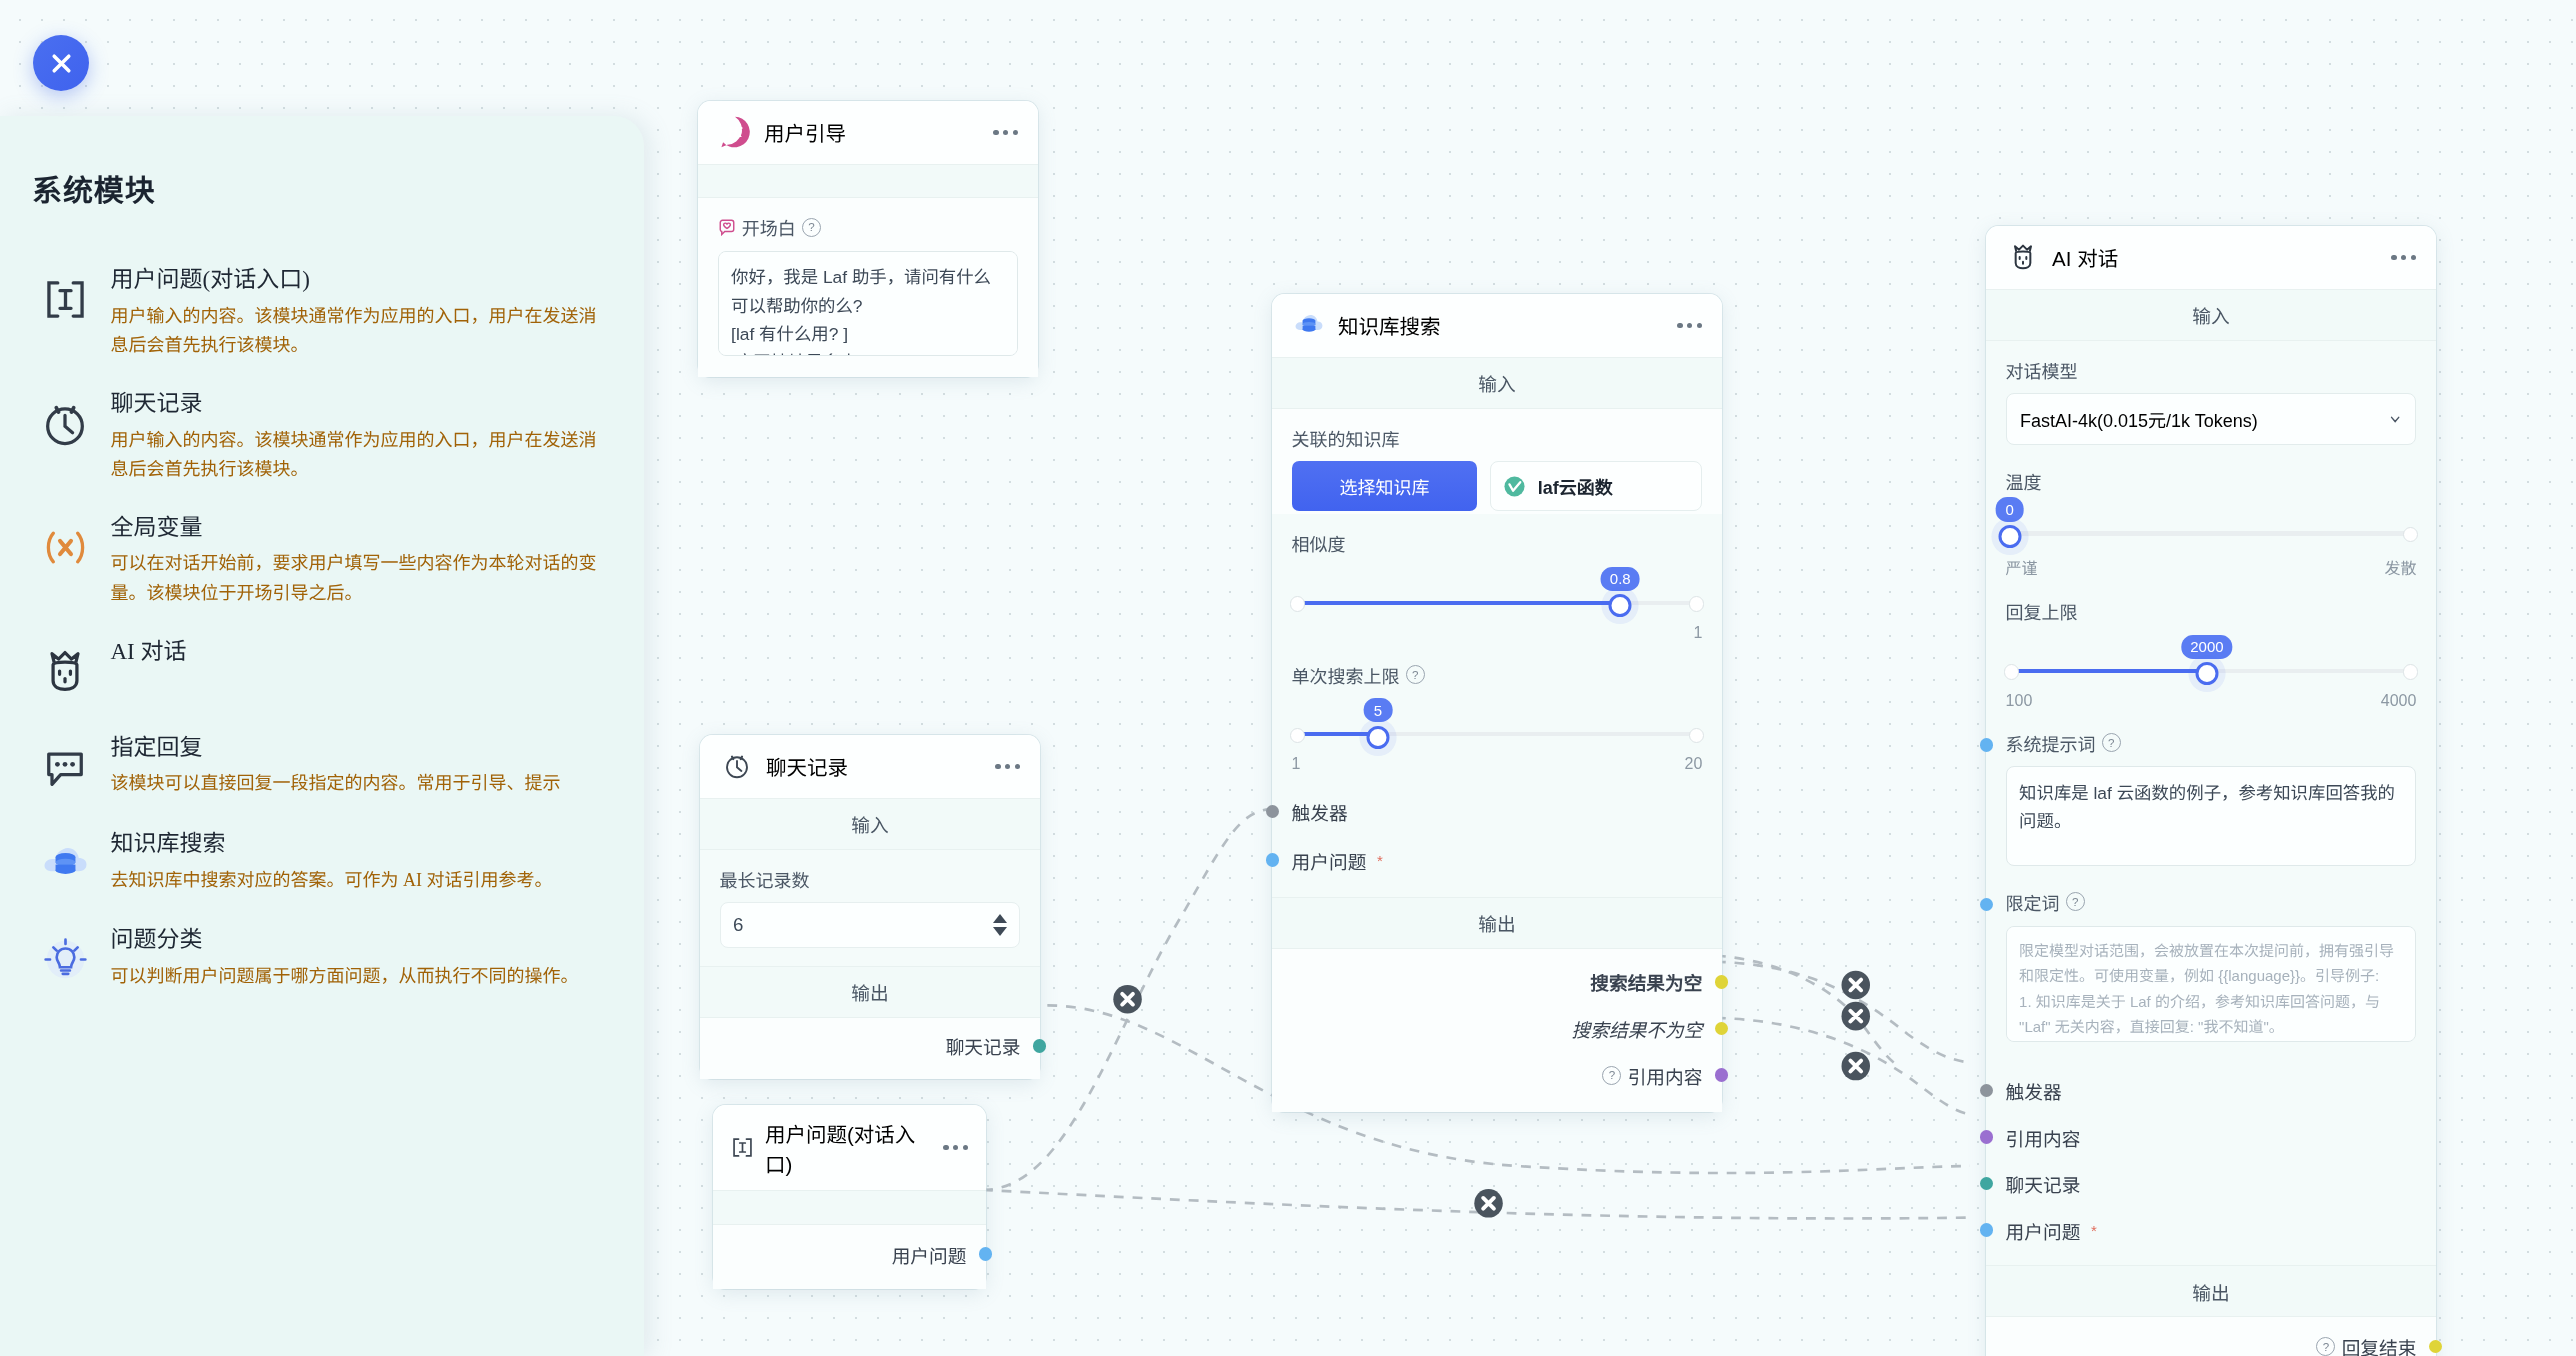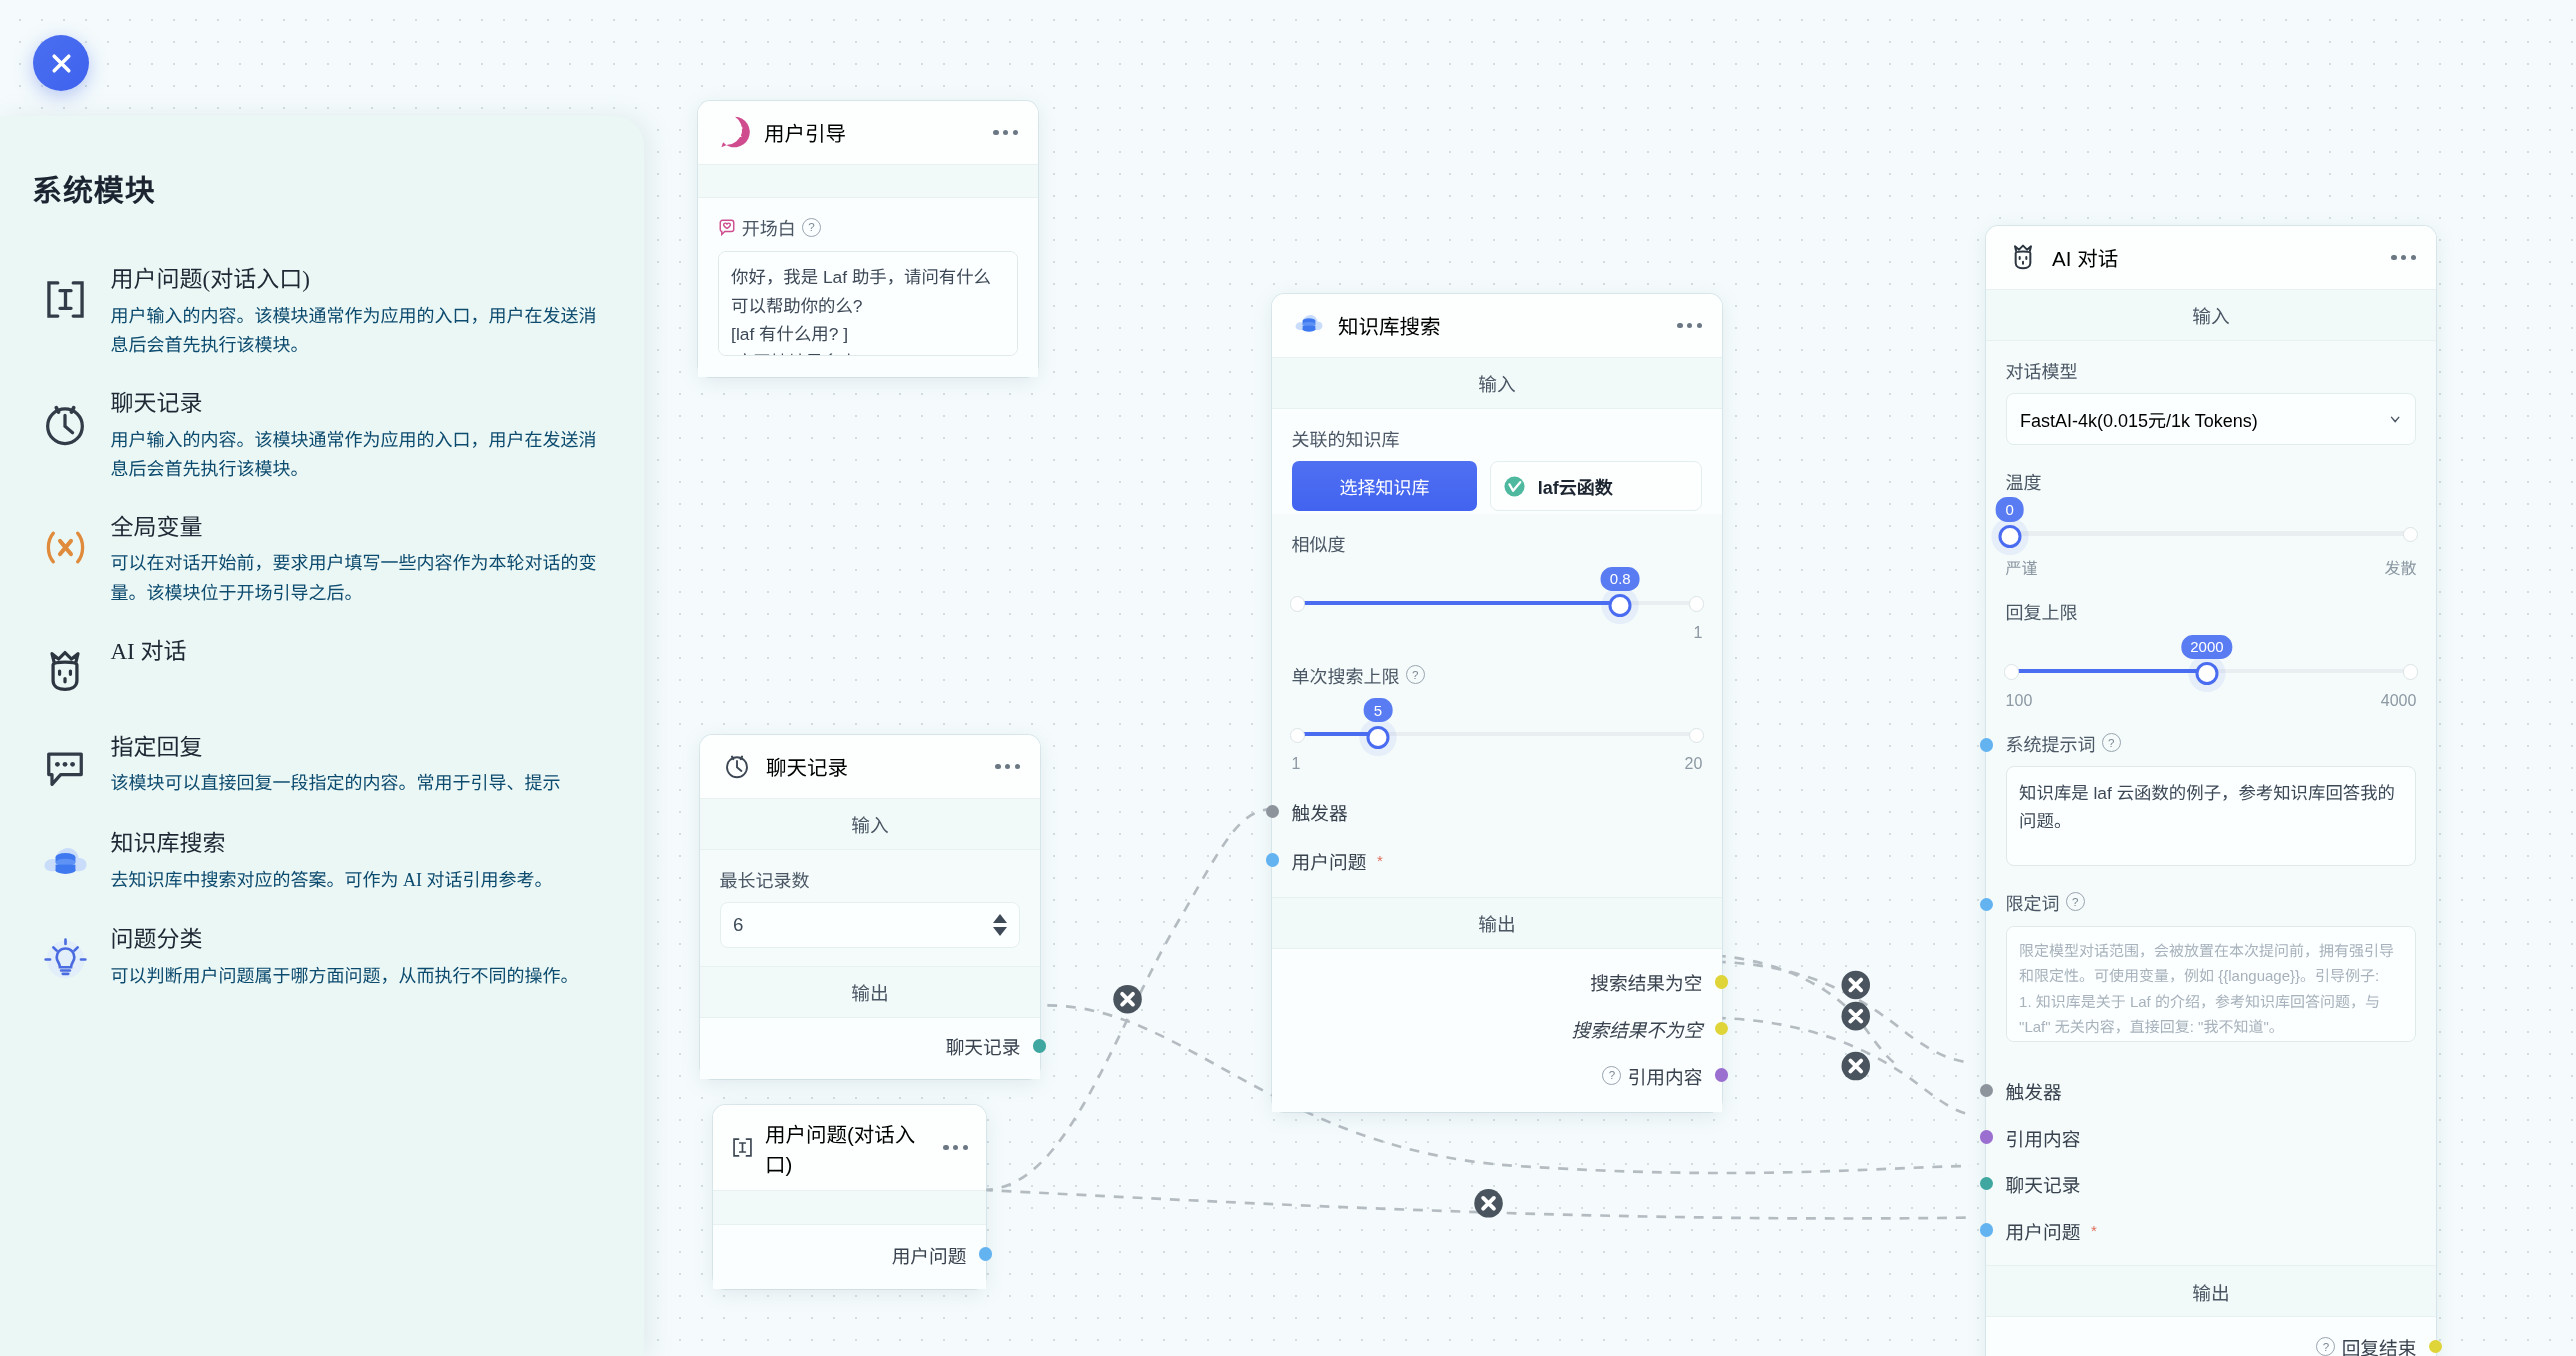--- a/index.html
+++ b/index.html
@@ -44,21 +44,21 @@
   .mod-item{
     display:flex;align-items:flex-start;
     padding:12.5px 37px 12.5px 32px;cursor:pointer;
   }
   .mod-icon{
     width:66px;min-width:66px;height:66px;display:flex;align-items:center;justify-content:center;
     margin-right:12.5px;margin-top:5.3px;
   }
   .mod-texts{flex:1;padding-top:1.8px;}
   .mod-name{font-size:23px;color:#1e2733;line-height:1.45;font-weight:500;}
-  .mod-desc{font-size:18px;color:#0c4a6e;line-height:1.62;margin-top:5.3px;}
+  .mod-desc{font-size:18px;color:#a16207;line-height:1.62;margin-top:5.3px;}
   
   .node{
     position:absolute;background:#fbfefe;border-radius:12.5px;
     box-shadow:0 4.5px 19.6px rgba(110,140,160,.16),0 0 0 0.9px rgba(200,220,225,.55);
     z-index:10;
   }
   .node-header{
     display:flex;align-items:center;padding:14.3px 18px 14.3px 19.6px;
     background:#fdffff;border-radius:12.5px 12.5px 0 0;
   }
@@ -475,21 +475,21 @@
       <span>触发器</span>
     </div>
     <div class="port-row in">
       <span class="dot blue port-left"></span>
       <span>用户问题</span>
         <span class="req">*</span>
     </div>
   </div>
   <div class="sec-bar">输出</div>
   <div class="node-body plain" style="padding:19.6px 19.6px 23px;">
-    <div class="port-row out" style="margin-bottom:19.6px;">
+    <div class="port-row out" style="margin-bottom:19.6px;font-weight:bold;">
       <span>搜索结果为空</span>
       <span class="dot yellow port-right"></span>
     </div>
     <div class="port-row out" style="margin-bottom:19.6px;font-style:italic;">
       <span>搜索结果不为空</span>
       <span class="dot yellow port-right"></span>
     </div>
     <div class="port-row out">
       <span class="qmark">?</span>
       <span style="margin-left:-4.5px;">引用内容</span>

